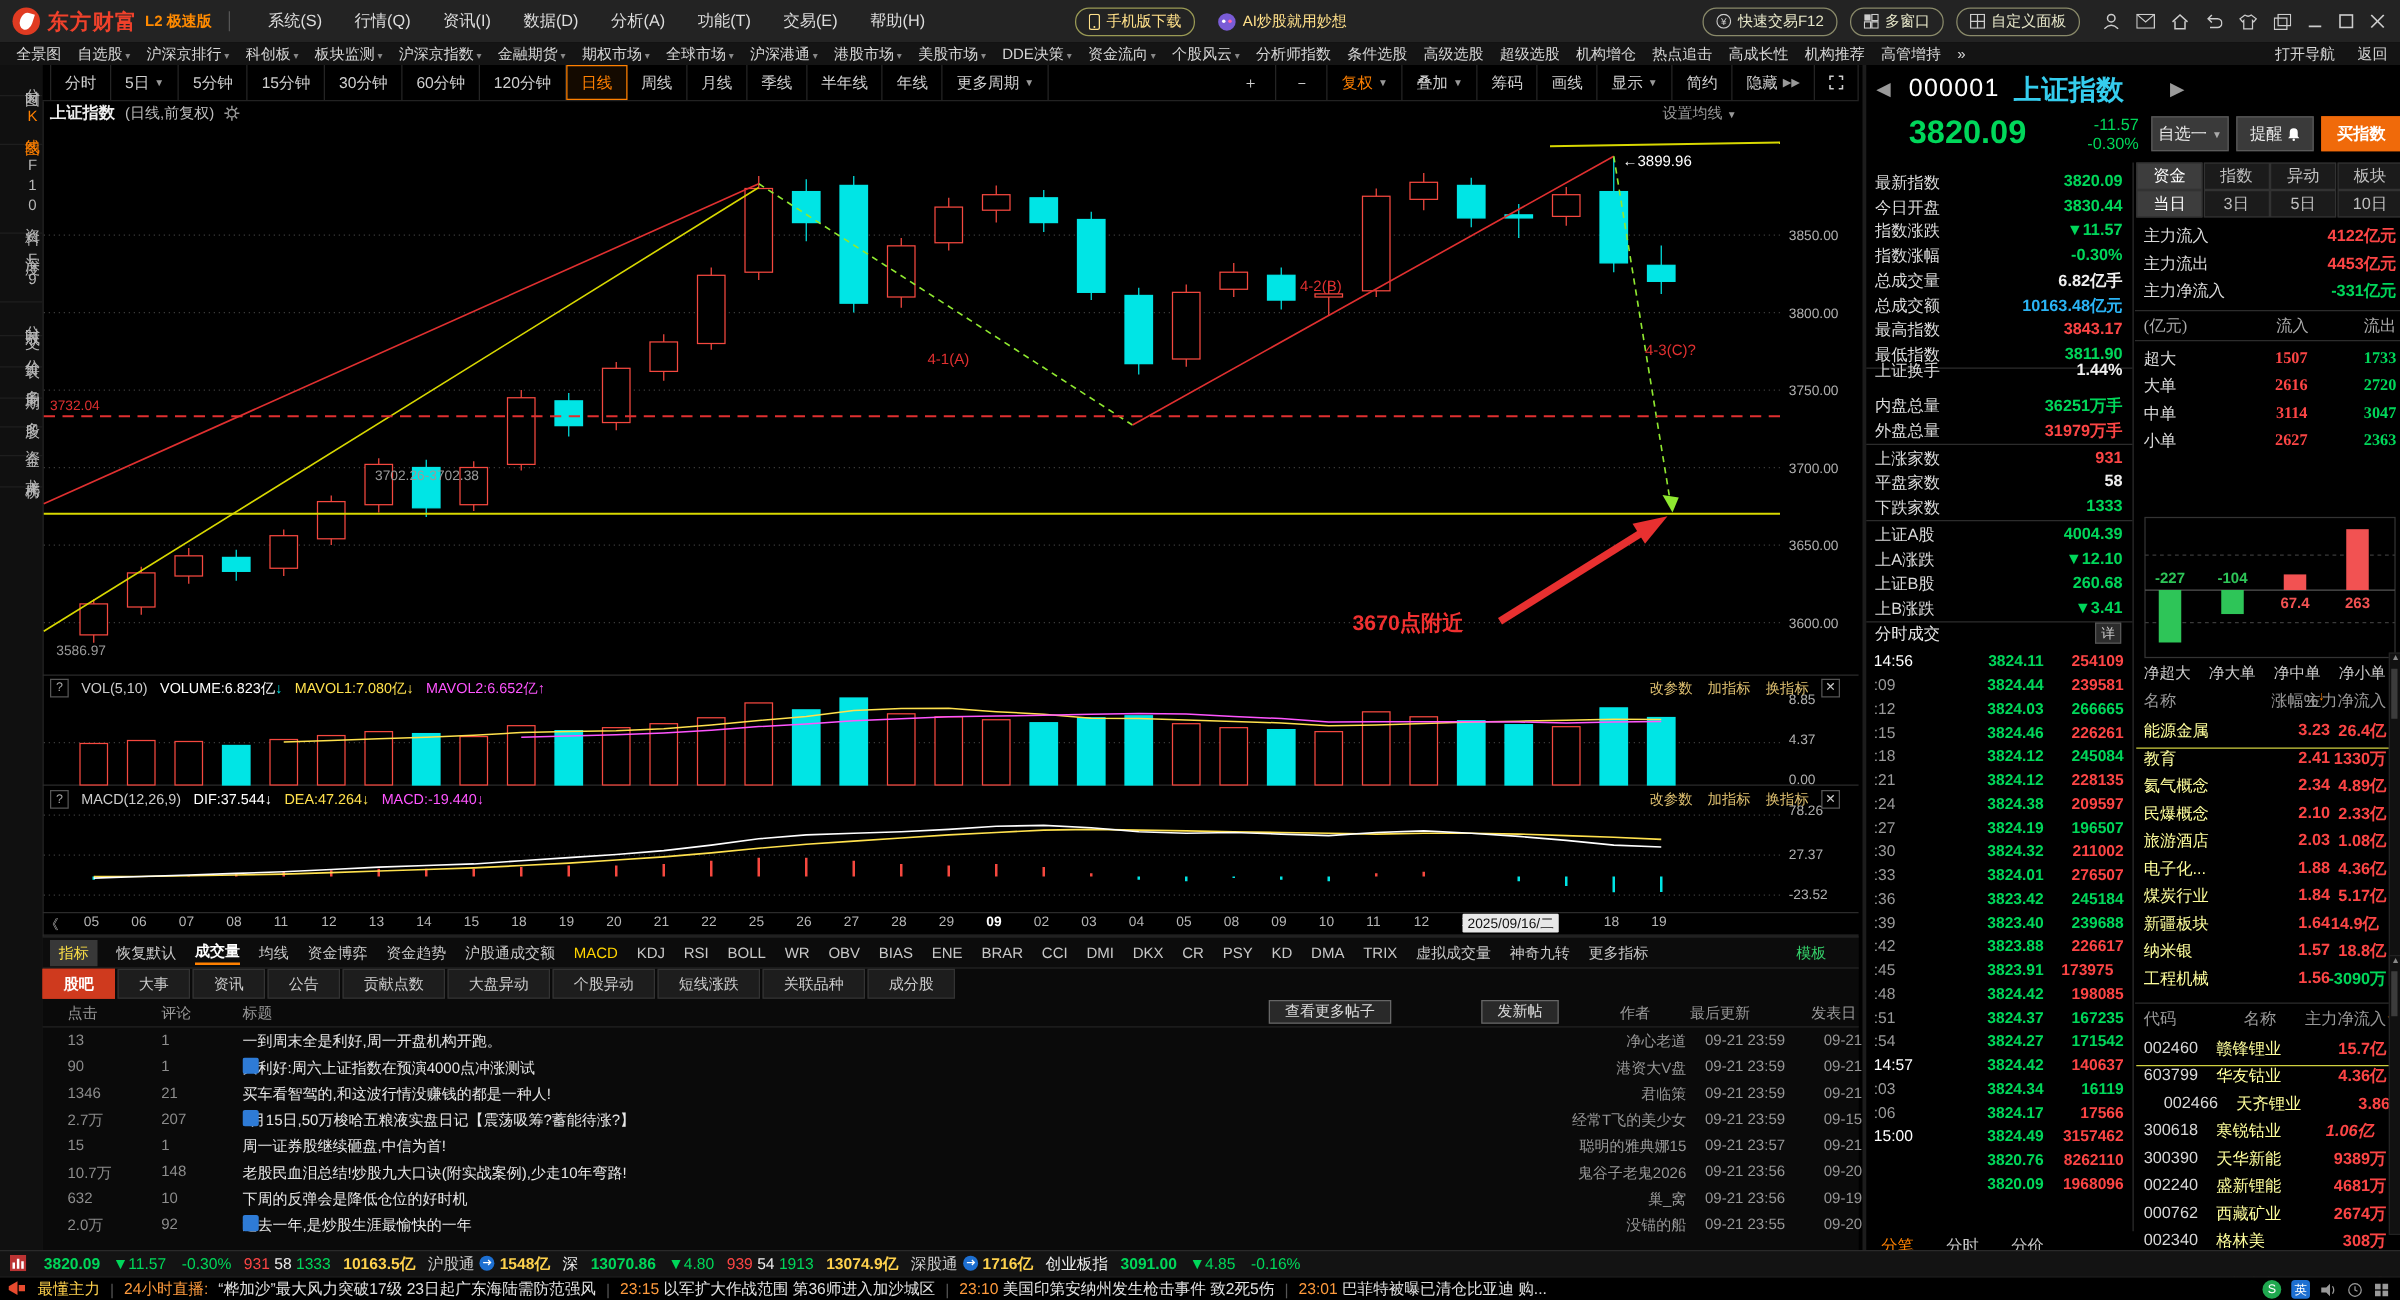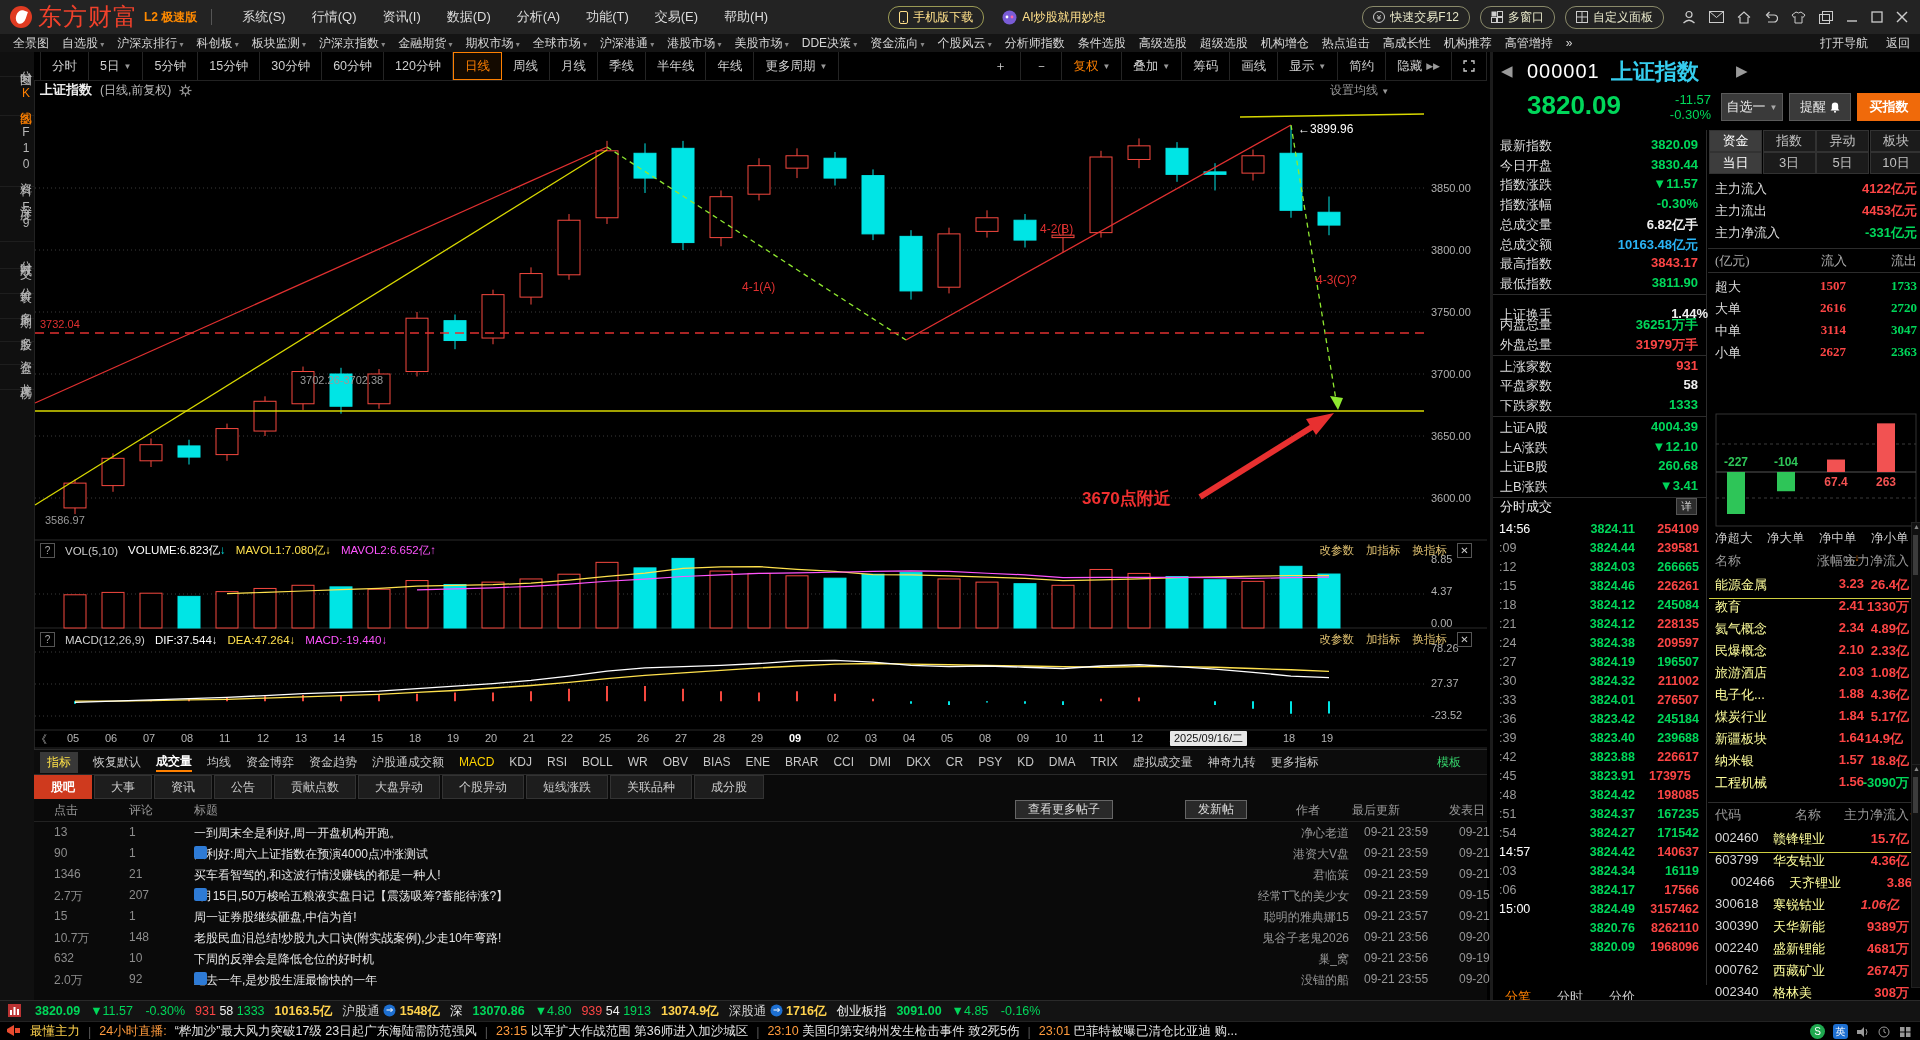--- a/index.html
+++ b/index.html
@@ -4,21 +4,21 @@
 <style>
   html,body{margin:0;padding:0;background:#000;width:1920px;height:1040px;overflow:hidden;
     font-family:"Liberation Sans","DejaVu Sans",sans-serif;-webkit-font-smoothing:antialiased;}
   .abs{position:absolute;}
   
   #titlebar{left:0;top:0;width:1920px;height:34px;background:#232323;border-bottom:1px solid #000;
     display:flex;align-items:center;color:#ddd;font-size:13px;}
   .logo-flame{width:22px;height:22px;border-radius:50%;background:#e03b22;margin:0 6px 0 10px;position:relative;}
   .logo-flame:after{content:"";position:absolute;left:6px;top:4px;width:10px;height:14px;background:#fff;
     border-radius:60% 0 60% 60%;transform:rotate(18deg);}
-  .brand{color:#f0412b;font-weight:normal;font-size:24px;letter-spacing:1px;}
+  .brand{color:#f0412b;font-weight:bold;font-size:17px;letter-spacing:1px;}
   .l2{color:#ff8a00;font-size:12px;font-weight:bold;margin-left:6px;}
   .tb-sep{width:1px;height:16px;background:#555;margin:0 14px;}
   .tb-menu{display:flex;gap:26px;margin-left:16px;}
   .tb-menu span{cursor:default;}
   .pill{border:1px solid #8a8a6a;border-radius:11px;padding:2px 10px;color:#e6e6c8;font-size:12px;
     display:flex;align-items:center;gap:5px;}
   .pill.yellow{color:#ffe08a;border-color:#9a9a55;}
   .winicons{display:flex;align-items:center;gap:13px;margin:0 12px 0 18px;color:#ccc;}
   .winicons svg{display:block;}
   
@@ -763,21 +763,21 @@
       </div>
       <div class="fieldrow" style="top: 203.2px;">
         <span class="lb">最高指数</span>
         <span class="vl c-red">3843.17</span>
       </div>
       <div class="fieldrow" style="top: 222.9px;">
         <span class="lb">最低指数</span>
         <span class="vl c-green">3811.90</span>
       </div>
       <div class="gline" style="top: 241.6px;"></div>
-      <div class="fieldrow" style="top: 254px; padding-left: 10px;">
+      <div class="fieldrow" style="top: 236px;">
         <span class="lb">上证换手</span>
         <span class="vl c-white">1.44%</span>
       </div>
       <div class="fieldrow" style="top: 264.3px;">
         <span class="lb">内盘总量</span>
         <span class="vl c-green">36251万手</span>
       </div>
       <div class="fieldrow" style="top: 284px;">
         <span class="lb">外盘总量</span>
         <span class="vl c-red">31979万手</span>

